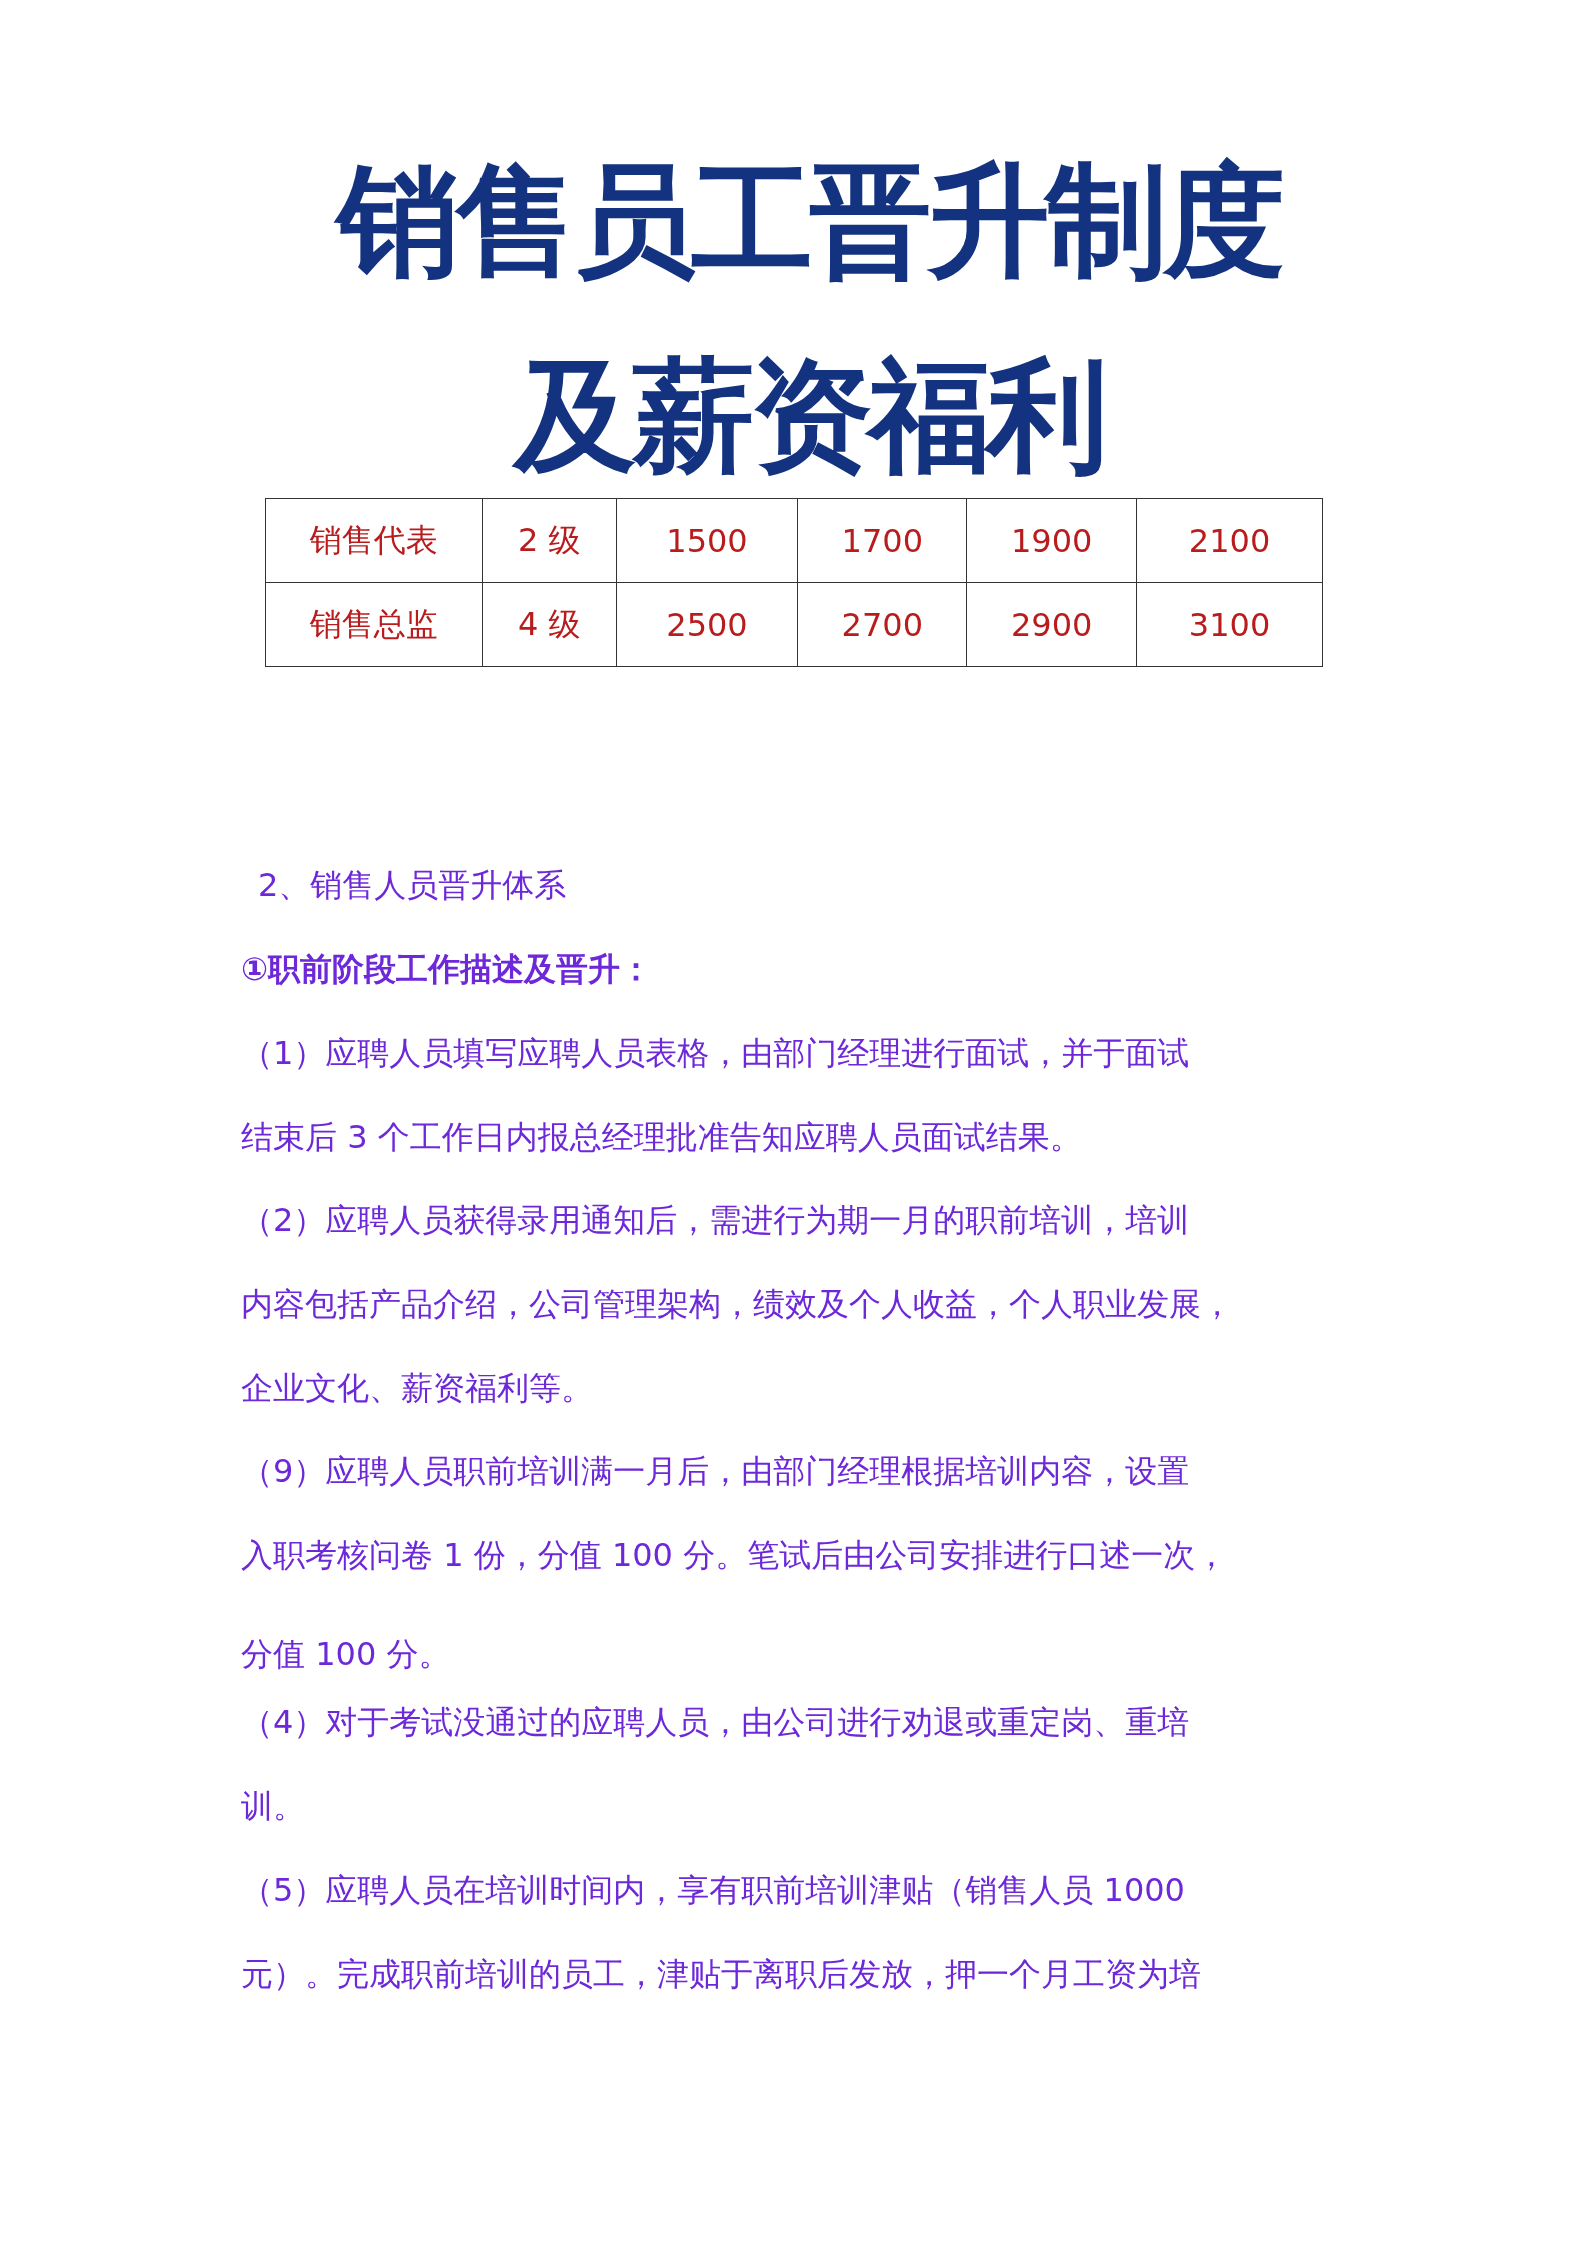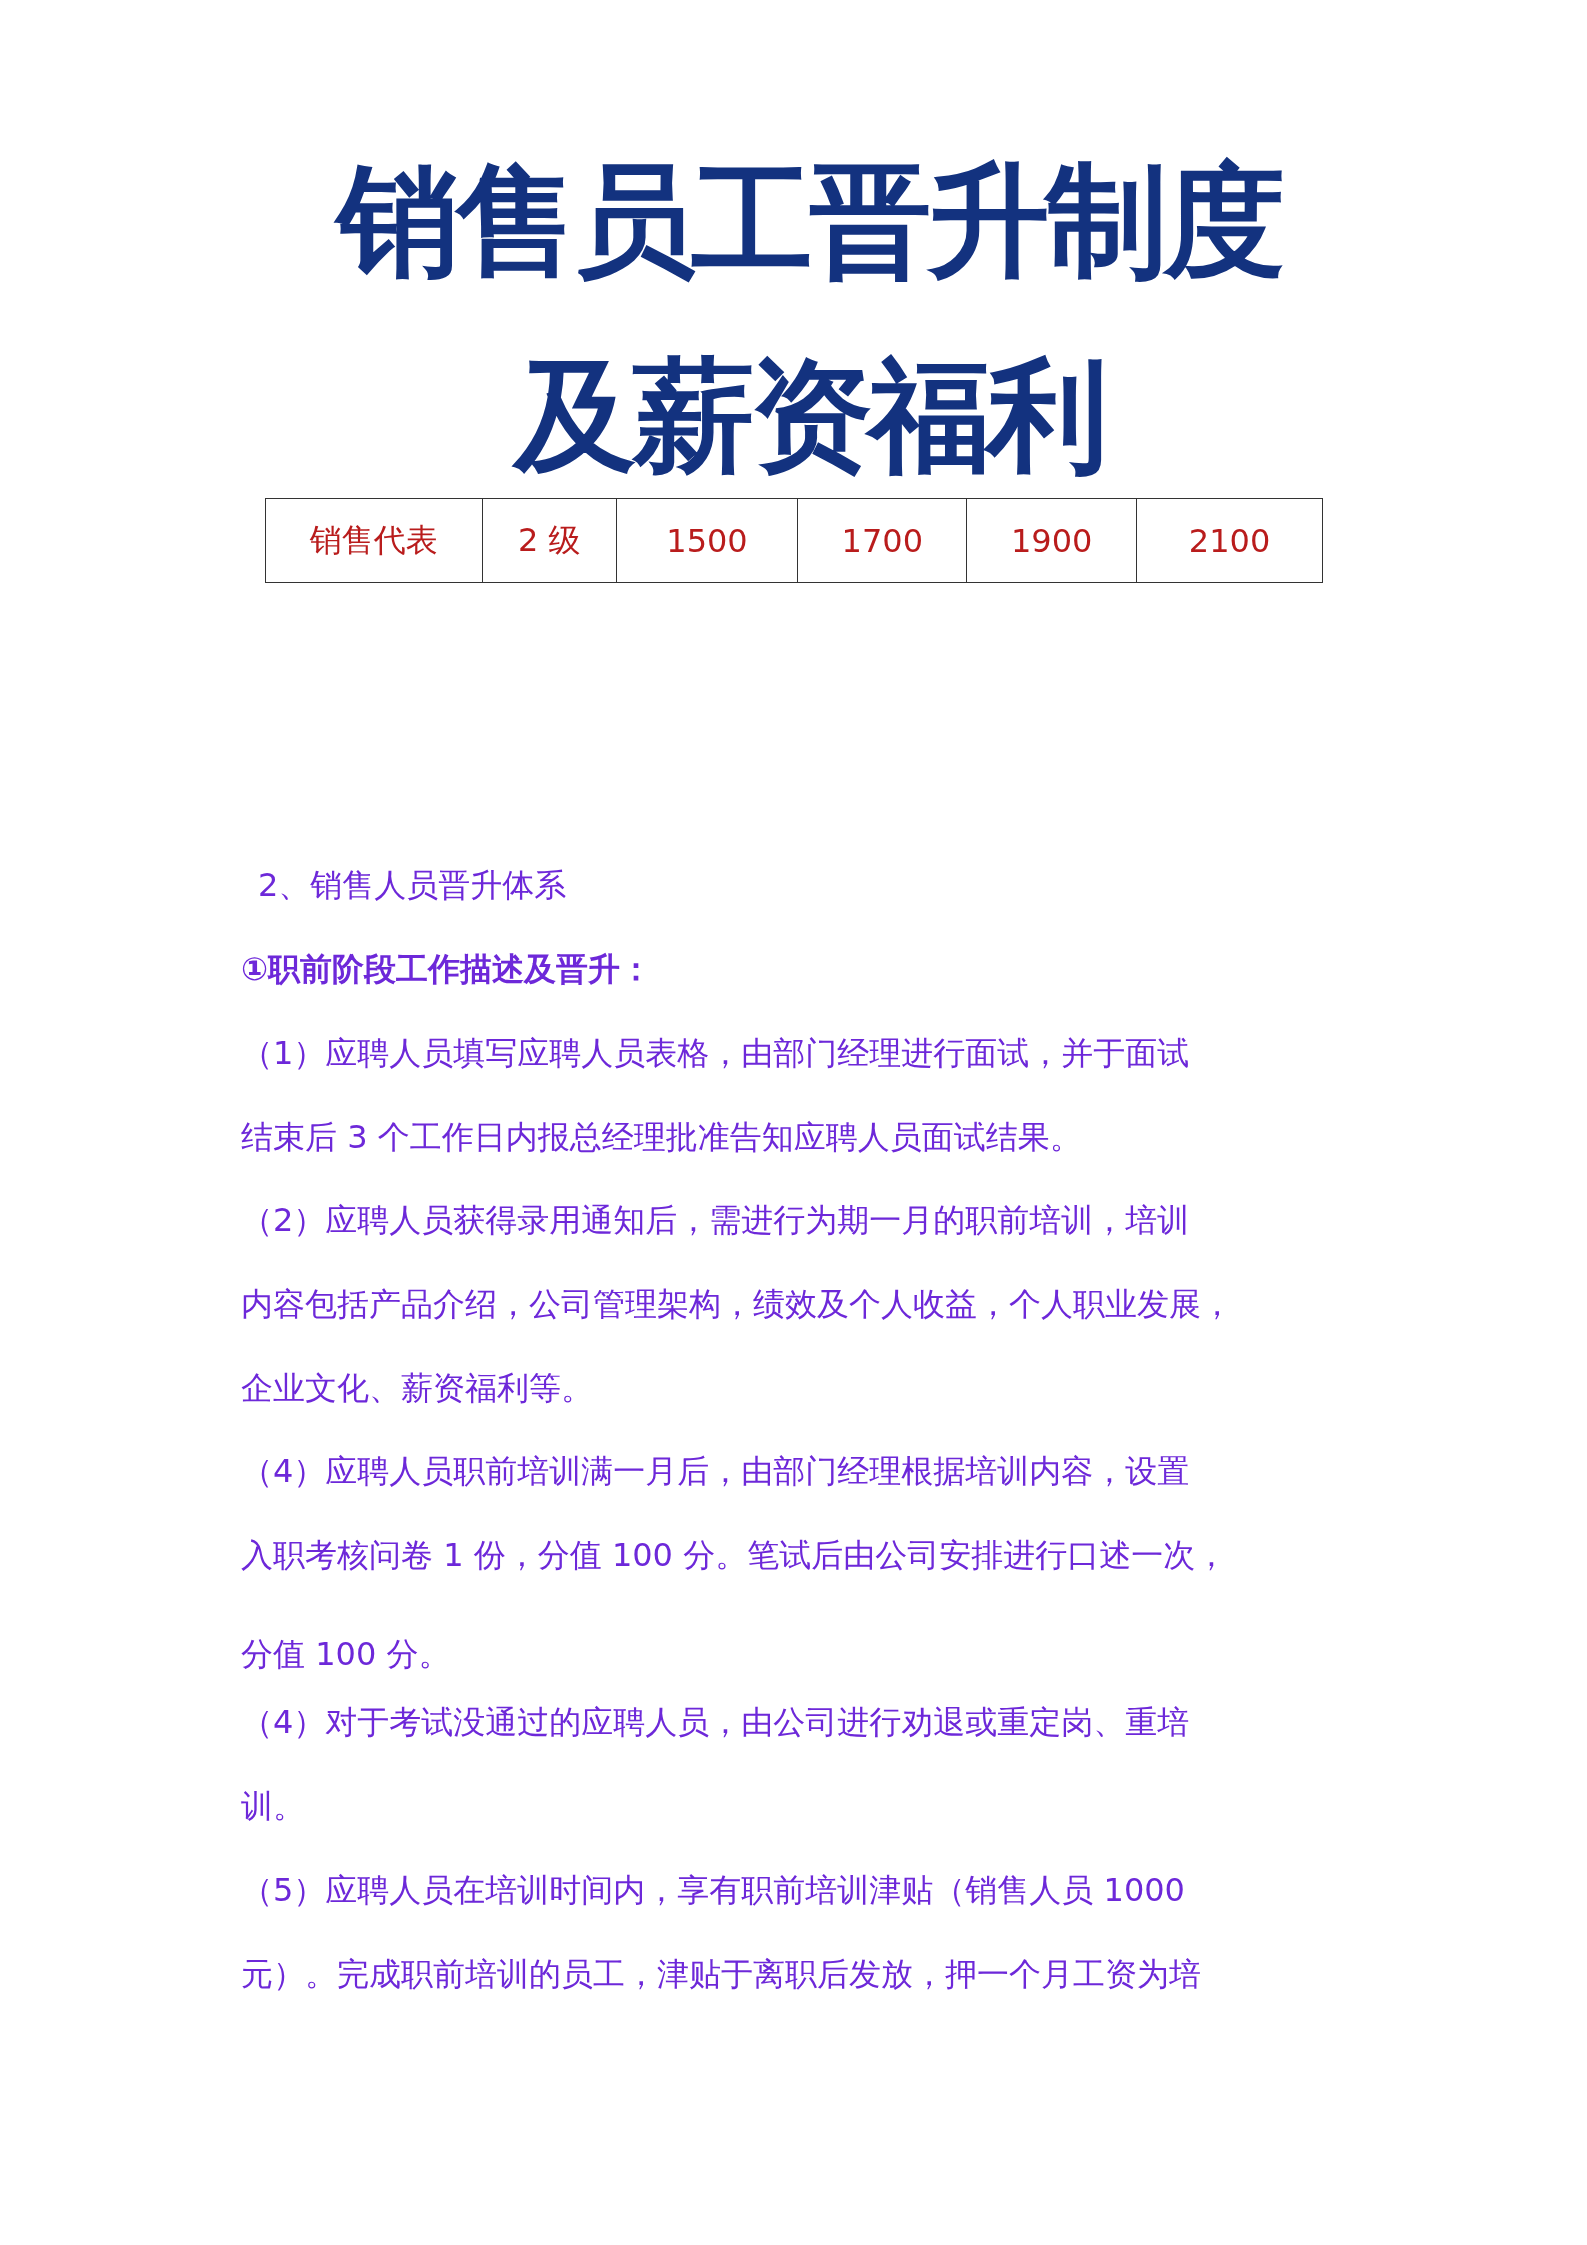--- a/index.html
+++ b/index.html
@@ -35,29 +35,37 @@
   </colgroup>
   <tbody>
       <tr>
     <td>销售代表</td>
     <td>2 级</td>
     <td>1500</td>
     <td>1700</td>
     <td>1900</td>
     <td>2100</td>
   </tr>
+  <tr>
+    <td>销售总监</td>
+    <td>4 级</td>
+    <td>2500</td>
+    <td>2700</td>
+    <td>2900</td>
+    <td>3100</td>
+  </tr>
 </tbody>
   </table>
 
 <div class="para" style="top:865px; left:258px;">2、销售人员晋升体系</div>
 <div class="para bold" style="top:949px;">①职前阶段工作描述及晋升：</div>
 <div class="para" style="top:1033px;">（1）应聘人员填写应聘人员表格，由部门经理进行面试，并于面试</div>
 <div class="para" style="top:1117px;">结束后 3 个工作日内报总经理批准告知应聘人员面试结果。</div>
 <div class="para" style="top:1200px;">（2）应聘人员获得录用通知后，需进行为期一月的职前培训，培训</div>
 <div class="para" style="top:1284px;">内容包括产品介绍，公司管理架构，绩效及个人收益，个人职业发展，</div>
 <div class="para" style="top:1368px;">企业文化、薪资福利等。</div>
-<div class="para" style="top:1451px;">（4）应聘人员职前培训满一月后，由部门经理根据培训内容，设置</div>
+<div class="para" style="top:1451px;">（9）应聘人员职前培训满一月后，由部门经理根据培训内容，设置</div>
 <div class="para" style="top:1535px;">入职考核问卷 1 份，分值 100 分。笔试后由公司安排进行口述一次，</div>
 <div class="para" style="top:1634px;">分值 100 分。</div>
 <div class="para" style="top:1702px;">（4）对于考试没通过的应聘人员，由公司进行劝退或重定岗、重培</div>
 <div class="para" style="top:1786px;">训。</div>
 <div class="para" style="top:1870px;">（5）应聘人员在培训时间内，享有职前培训津贴（销售人员 1000</div>
 <div class="para" style="top:1954px;">元）。完成职前培训的员工，津贴于离职后发放，押一个月工资为培</div>
 
 </body></html>

